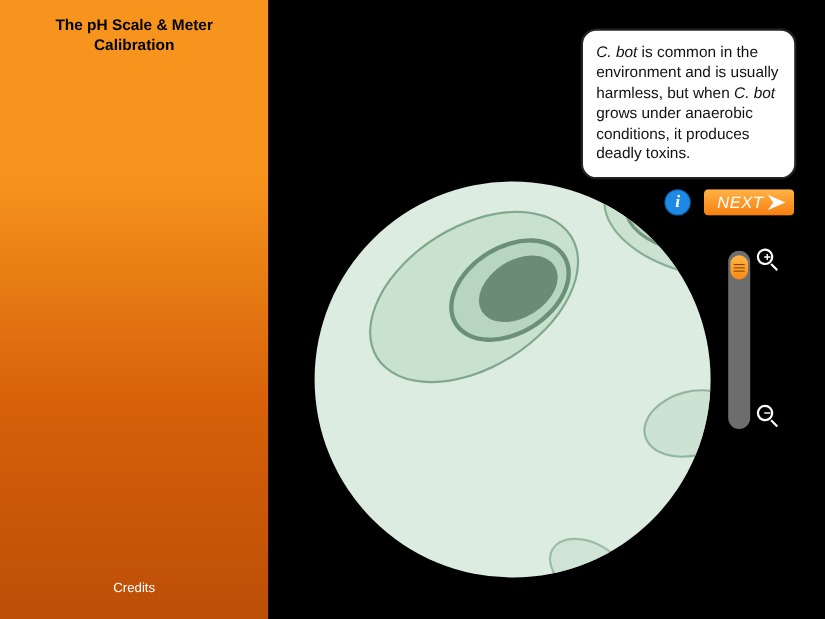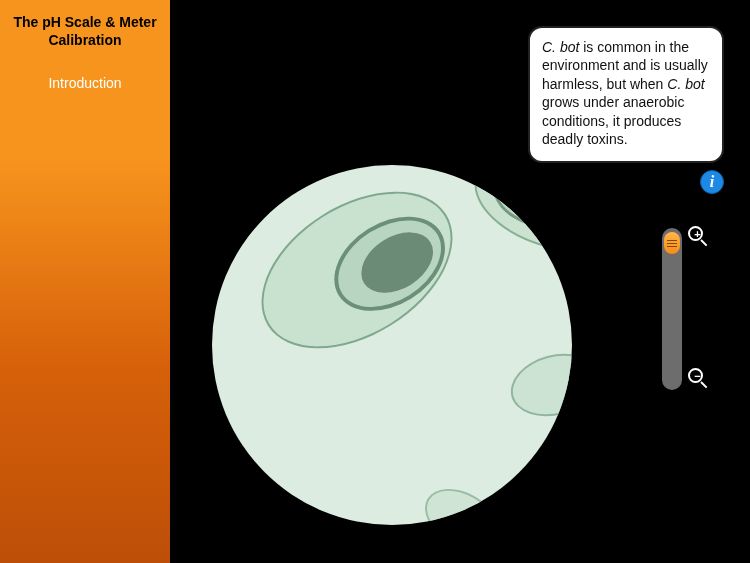--- a/index.html
+++ b/index.html
@@ -1,21 +1,21 @@
 <!DOCTYPE html>
 <html><head>
 <meta charset="utf-8">
 <style>
   * { box-sizing: border-box; margin: 0; padding: 0; }
   html, body { width: 750px; height: 563px; overflow: hidden; font-family: Verdana, Arial, sans-serif; }
   body { display: flex; background: #000; }
 
   
   .sidebar {
-    width: 170px;
+    width: 244px;
     height: 100%;
     background: linear-gradient(to bottom, #f7941d 0%, #f7941d 28%, #d7610a 65%, #bc4e07 100%);
     display: flex;
     flex-direction: column;
     padding: 14px 12px 14px 12px;
     position: relative;
   }
   .title {
     font-weight: bold;
     font-size: 14px;
@@ -176,22 +176,22 @@
     color: #fff; font-size: 11px; font-weight: bold; line-height: 13px;
     width: 11px; text-align: center;
   }
 </style>
 </head>
 <body>
 
 <div class="sidebar">
   <div class="title">The pH Scale &amp; Meter Calibration</div>
   <div class="nav">
-    <div class="nav-item active">Introduction</div>
-  </div>
+  </div>
+  <div class="credits">Credits</div>
 </div>
 
 <div class="stage">
 
   <div class="scope">
     <div class="cell-body cell1">
       <div class="inner"></div>
         <div class="core"></div>
     </div>
     <div class="cell-body cell2">
@@ -199,20 +199,27 @@
       </div>
     <div class="cell-body cell3"></div>
     <div class="cell-body cell4"></div>
   </div>
 
   <div class="bubble"><em>C. bot</em> is common in the environment and is usually harmless, but when <em>C. bot</em> grows under anaerobic conditions, it produces deadly toxins.</div>
 
   <div class="bubble-row">
     <div class="info-btn">
       <span>i</span>
+    </div>
+    <div class="next-btn">
+      <span>NEXT</span>
+      <svg width="16" height="14" viewBox="0 0 16 14">
+        <polygon points="0,1 10,7 0,13 3,7" fill="#fff" stroke="#000" stroke-width="0" transform="translate(2,0)"></polygon>
+        <polygon points="0,0 16,7 0,14 5,7" fill="#fff"></polygon>
+      </svg>
     </div>
   </div>
 
   <div class="zoom">
     <div class="zoom-track">
       <div class="zoom-thumb">
         <i></i>
           <i></i>
           <i></i>
       </div>

